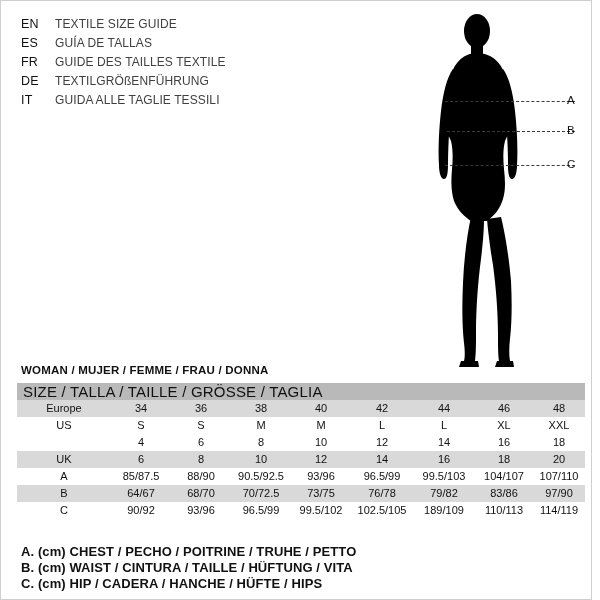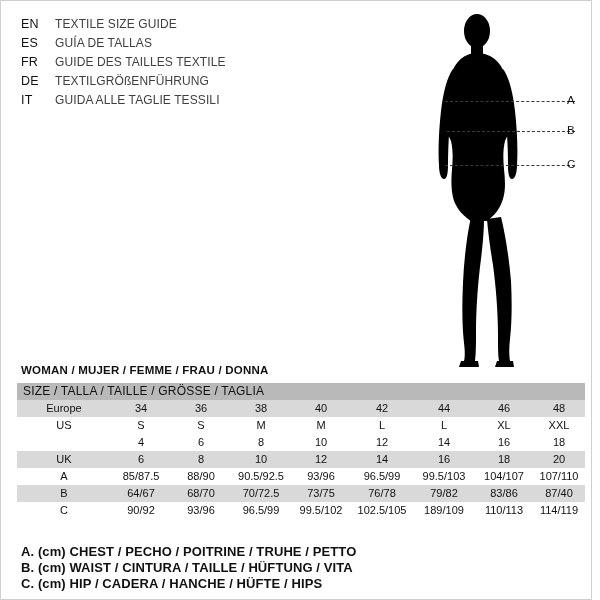--- a/index.html
+++ b/index.html
@@ -98,21 +98,21 @@
     padding: 0;
     height: 17px;
     line-height: 17px;
     font-weight: normal;
     text-align: center;
   }
   table.size-table th.head-cell {
     background: #b9b9b9;
     text-align: left;
     padding-left: 6px;
-    font-size: 12px;
+    font-size: 15px;
     letter-spacing: .2px;
   }
   .row-grey td { background: #d9d9d9; }
   .row-white td { background: #ffffff; }
   td.label-cell {
     text-align: left;
     padding-left: 6px;
   }
 
   
@@ -301,21 +301,21 @@
         </tr>
         <tr class="row-grey">
           <td class="label-cell">B</td>
           <td>64/67</td>
           <td>68/70</td>
           <td>70/72.5</td>
           <td>73/75</td>
           <td>76/78</td>
           <td>79/82</td>
           <td>83/86</td>
-          <td>87/40</td>
+          <td>97/90</td>
         </tr>
         <tr class="row-white">
           <td class="label-cell">C</td>
           <td>90/92</td>
           <td>93/96</td>
           <td>96.5/99</td>
           <td>99.5/102</td>
           <td>102.5/105</td>
           <td>189/109</td>
           <td>110/113</td>

